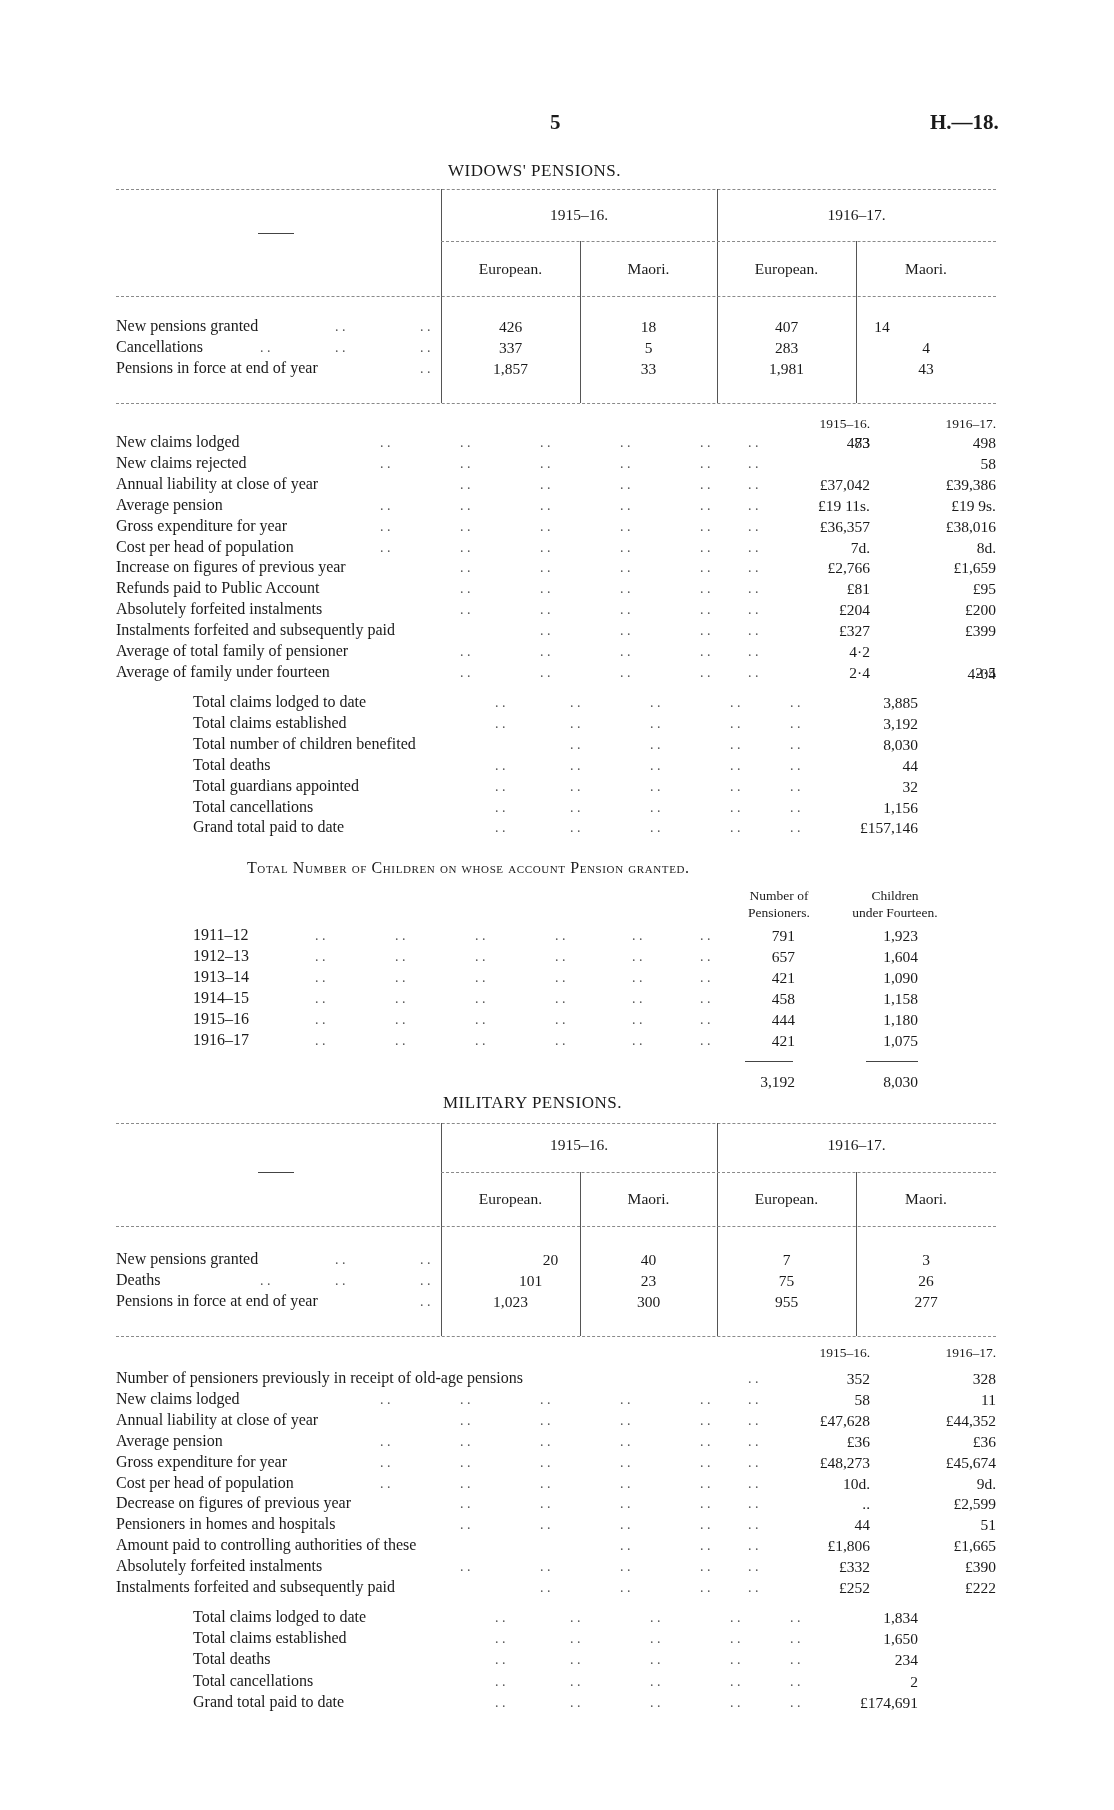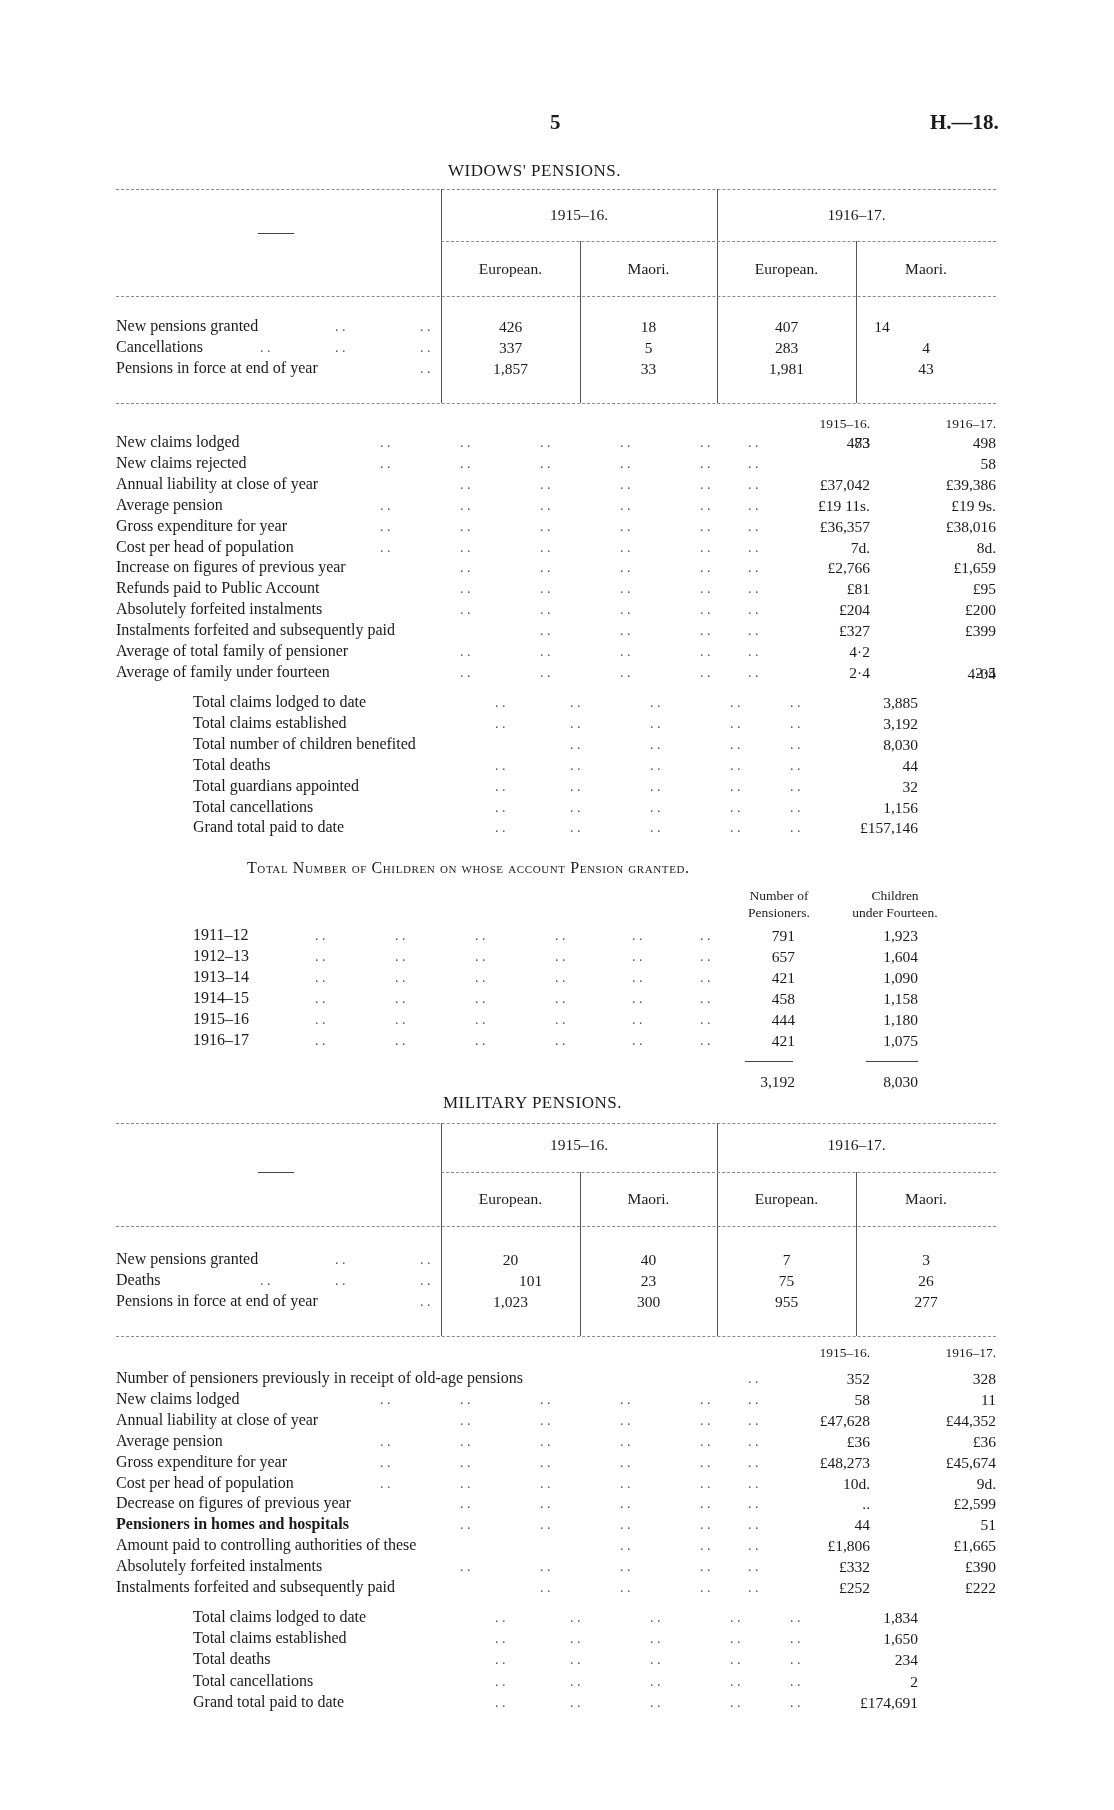--- a/index.html
+++ b/index.html
@@ -369,21 +369,21 @@
 
   <div class="abs cell c" style="left:441px; width:139px; top:1190px;">European.</div>
   <div class="abs cell c" style="left:580px; width:137px; top:1190px;">Maori.</div>
   <div class="abs cell c" style="left:717px; width:139px; top:1190px;">European.</div>
   <div class="abs cell c" style="left:856px; width:140px; top:1190px;">Maori.</div>
 
   <div>
     <div class="abs row-label" style="left:116px; top:1250px;">New pensions granted</div>
     <div class="abs dots" style="left:335px; top:1252px;">. .</div>
     <div class="abs dots" style="left:420px; top:1252px;">. .</div>
-    <div class="abs cell c" style="left:441px; width:139px; top:1251px;">20</div>
+    <div class="abs cell c" style="left:441px; width:139px; top:1251px;padding-left:40px;">20</div>
     <div class="abs cell c" style="left:580px; width:137px; top:1251px;">40</div>
     <div class="abs cell c" style="left:717px; width:139px; top:1251px;">7</div>
     <div class="abs cell c" style="left:856px; width:140px; top:1251px;">3</div>
   </div>
   <div>
     <div class="abs row-label" style="left:116px; top:1271px;">Deaths</div>
     <div class="abs dots" style="left:260px; top:1273px;">. .</div>
     <div class="abs dots" style="left:335px; top:1273px;">. .</div>
     <div class="abs dots" style="left:420px; top:1273px;">. .</div>
     <div class="abs cell c" style="left:441px; width:139px; top:1272px;margin-left:20px;">101</div>
@@ -468,21 +468,21 @@
       <div class="abs row-label" style="left:116px; top:1494.4px;">Decrease on figures of previous year</div>
       <div class="abs dots" style="left:460px; top:1496.4px;">. .</div>
       <div class="abs dots" style="left:540px; top:1496.4px;">. .</div>
       <div class="abs dots" style="left:620px; top:1496.4px;">. .</div>
       <div class="abs dots" style="left:700px; top:1496.4px;">. .</div>
       <div class="abs dots" style="left:748px; top:1496.4px;">. .</div>
       <div class="abs cell r" style="left:770px; width:100px; top:1495.4px;">..</div>
       <div class="abs cell r" style="left:896px; width:100px; top:1495px;">£2,599</div>
     </div>
     <div class="" style="">
-      <div class="abs row-label" style="left:116px; top:1515.3px;font-weight:bold;">Pensioners in homes and hospitals</div>
+      <div class="abs row-label" style="left:116px; top:1515.3px;">Pensioners in homes and hospitals</div>
       <div class="abs dots" style="left:460px; top:1517.3px;">. .</div>
       <div class="abs dots" style="left:540px; top:1517.3px;">. .</div>
       <div class="abs dots" style="left:620px; top:1517.3px;">. .</div>
       <div class="abs dots" style="left:700px; top:1517.3px;">. .</div>
       <div class="abs dots" style="left:748px; top:1517.3px;">. .</div>
       <div class="abs cell r" style="left:770px; width:100px; top:1516.3px;">44</div>
       <div class="abs cell r" style="left:896px; width:100px; top:1516.3px;">51</div>
     </div>
     <div class="" style="">
       <div class="abs row-label" style="left:116px; top:1536.2px;">Amount paid to controlling authorities of these</div>

